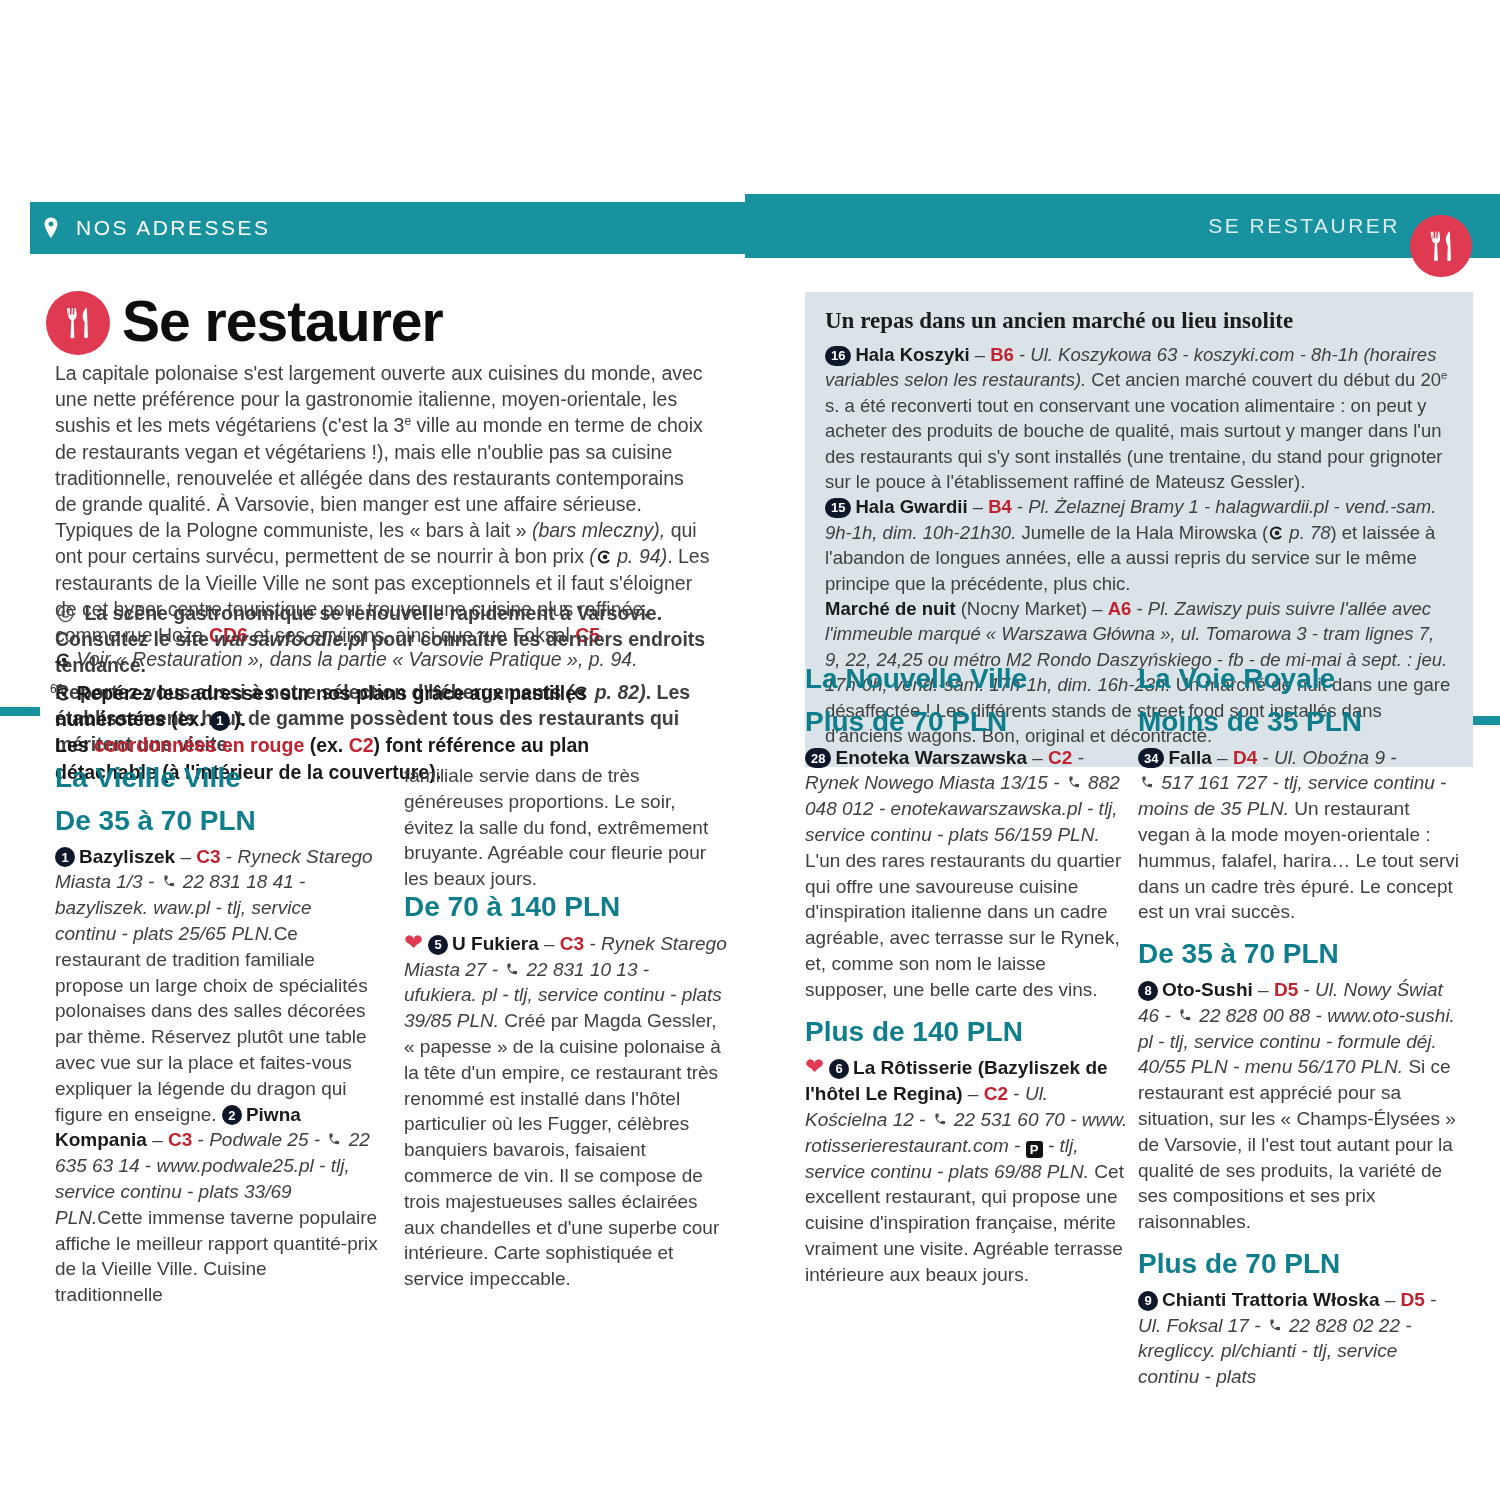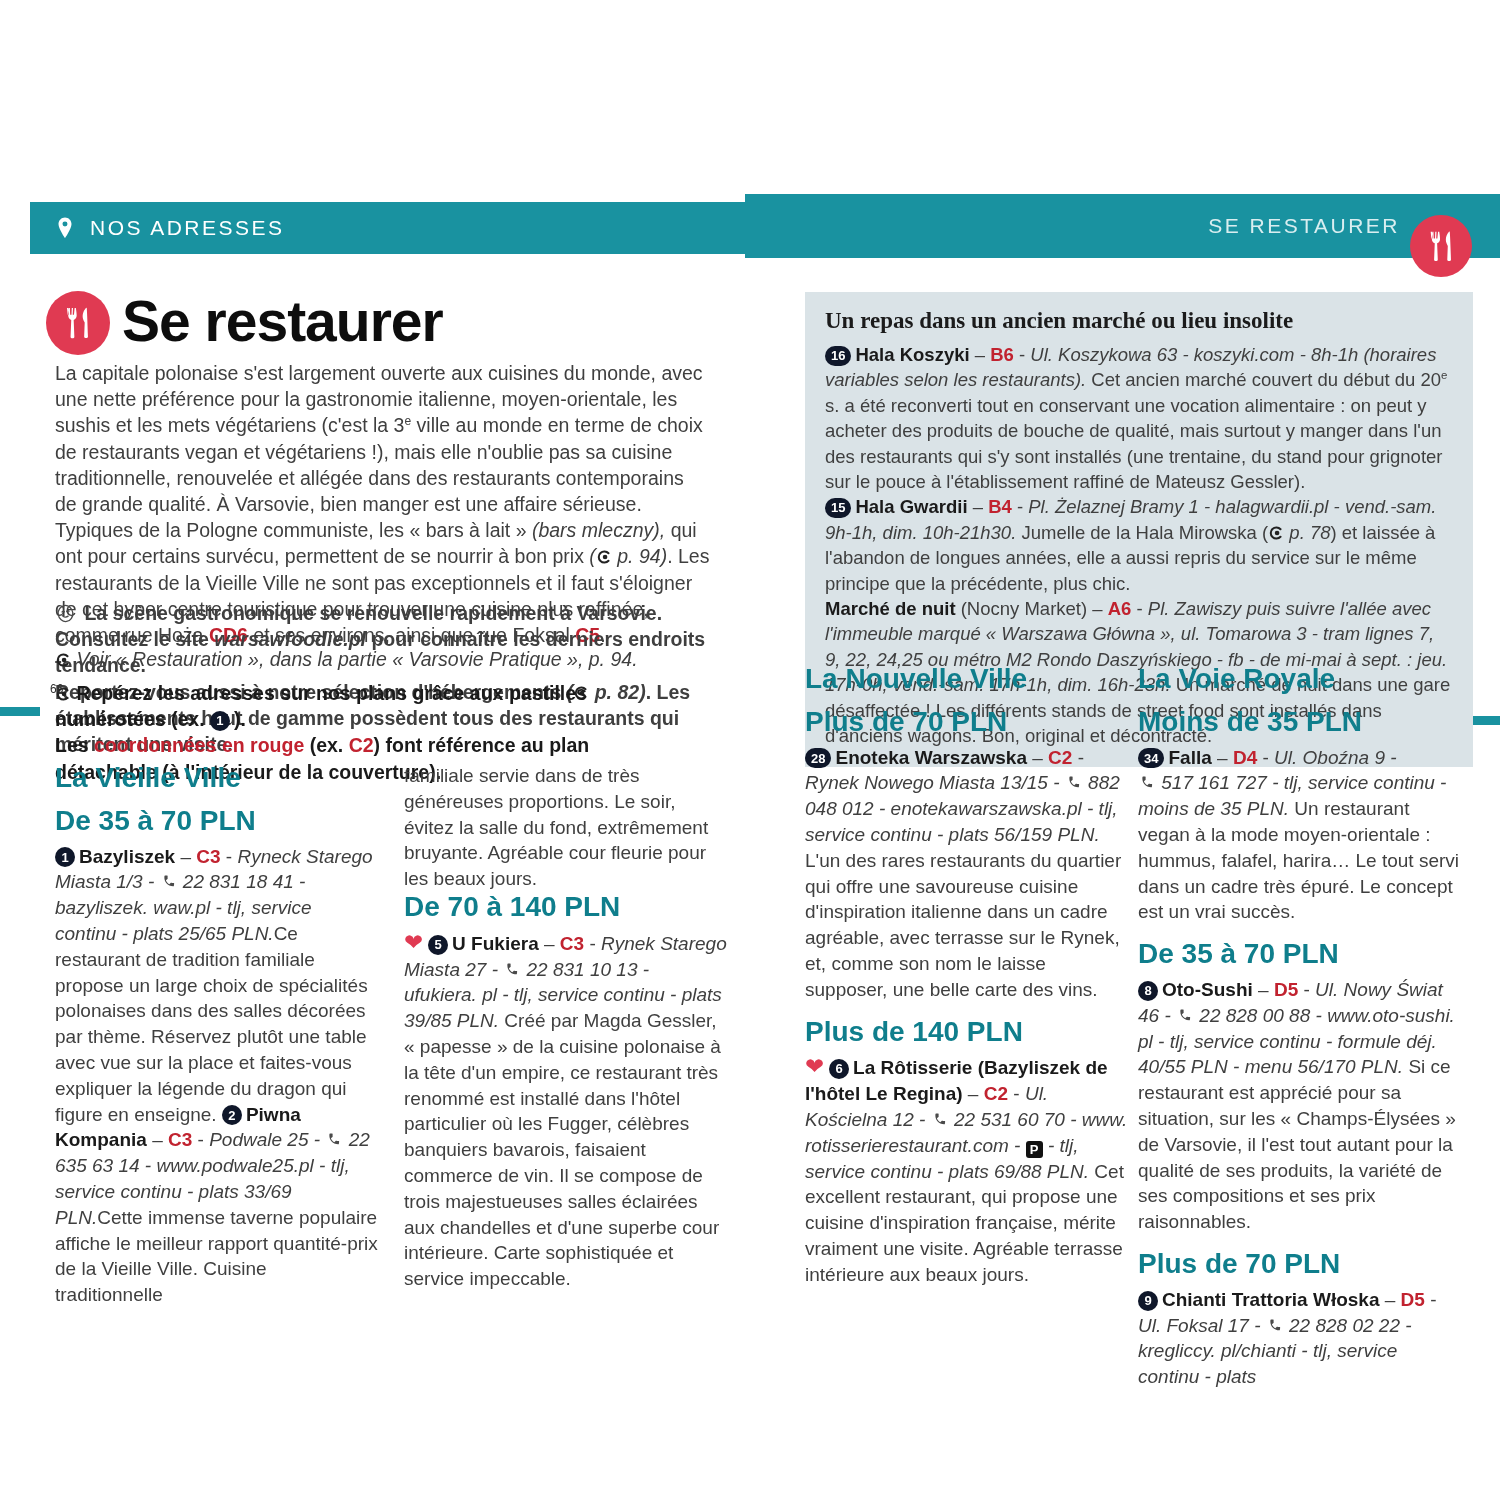--- a/index.html
+++ b/index.html
@@ -1,21 +1,21 @@
 <!DOCTYPE html>
 <html><head>
 <meta charset="utf-8">
 <style>
   html,body{margin:0;padding:0;background:#fff;}
   #page{position:relative;width:1500px;height:1500px;background:#fff;
         font-family:"Liberation Sans",sans-serif;color:#3f3f3f;overflow:hidden;}
   .abs{position:absolute;}
   
   .bar{background:#1992a0;display:flex;align-items:center;}
-  .bar-left{left:30px;top:202px;width:715px;height:52px;padding-left:22px;box-sizing:border-box;gap:12px;}
+  .bar-left{left:30px;top:202px;width:715px;height:52px;padding-left:8px;box-sizing:border-box;gap:12px;}
   .bar-right{left:745px;top:194px;width:755px;height:64px;justify-content:flex-end;padding-right:100px;box-sizing:border-box;}
   .bar-label{color:#fff;font-size:21px;letter-spacing:2.5px;font-weight:400;}
   .bar-right .bar-label{color:#d9eef0;}
   .pin svg{width:26px;height:26px;display:block;}
   .red-circle{border-radius:50%;background:#e03a52;display:flex;align-items:center;justify-content:center;}
   .hdr-circle{left:1410px;top:215px;width:62px;height:62px;z-index:2;}
   .hdr-circle svg,.title-circle svg{width:68%;height:68%;display:block;}
   
   .title-circle{left:46px;top:291px;width:64px;height:64px;}
   .page-title{left:122px;top:288px;font-size:57px;font-weight:700;color:#0d0d0d;letter-spacing:-1px;}

